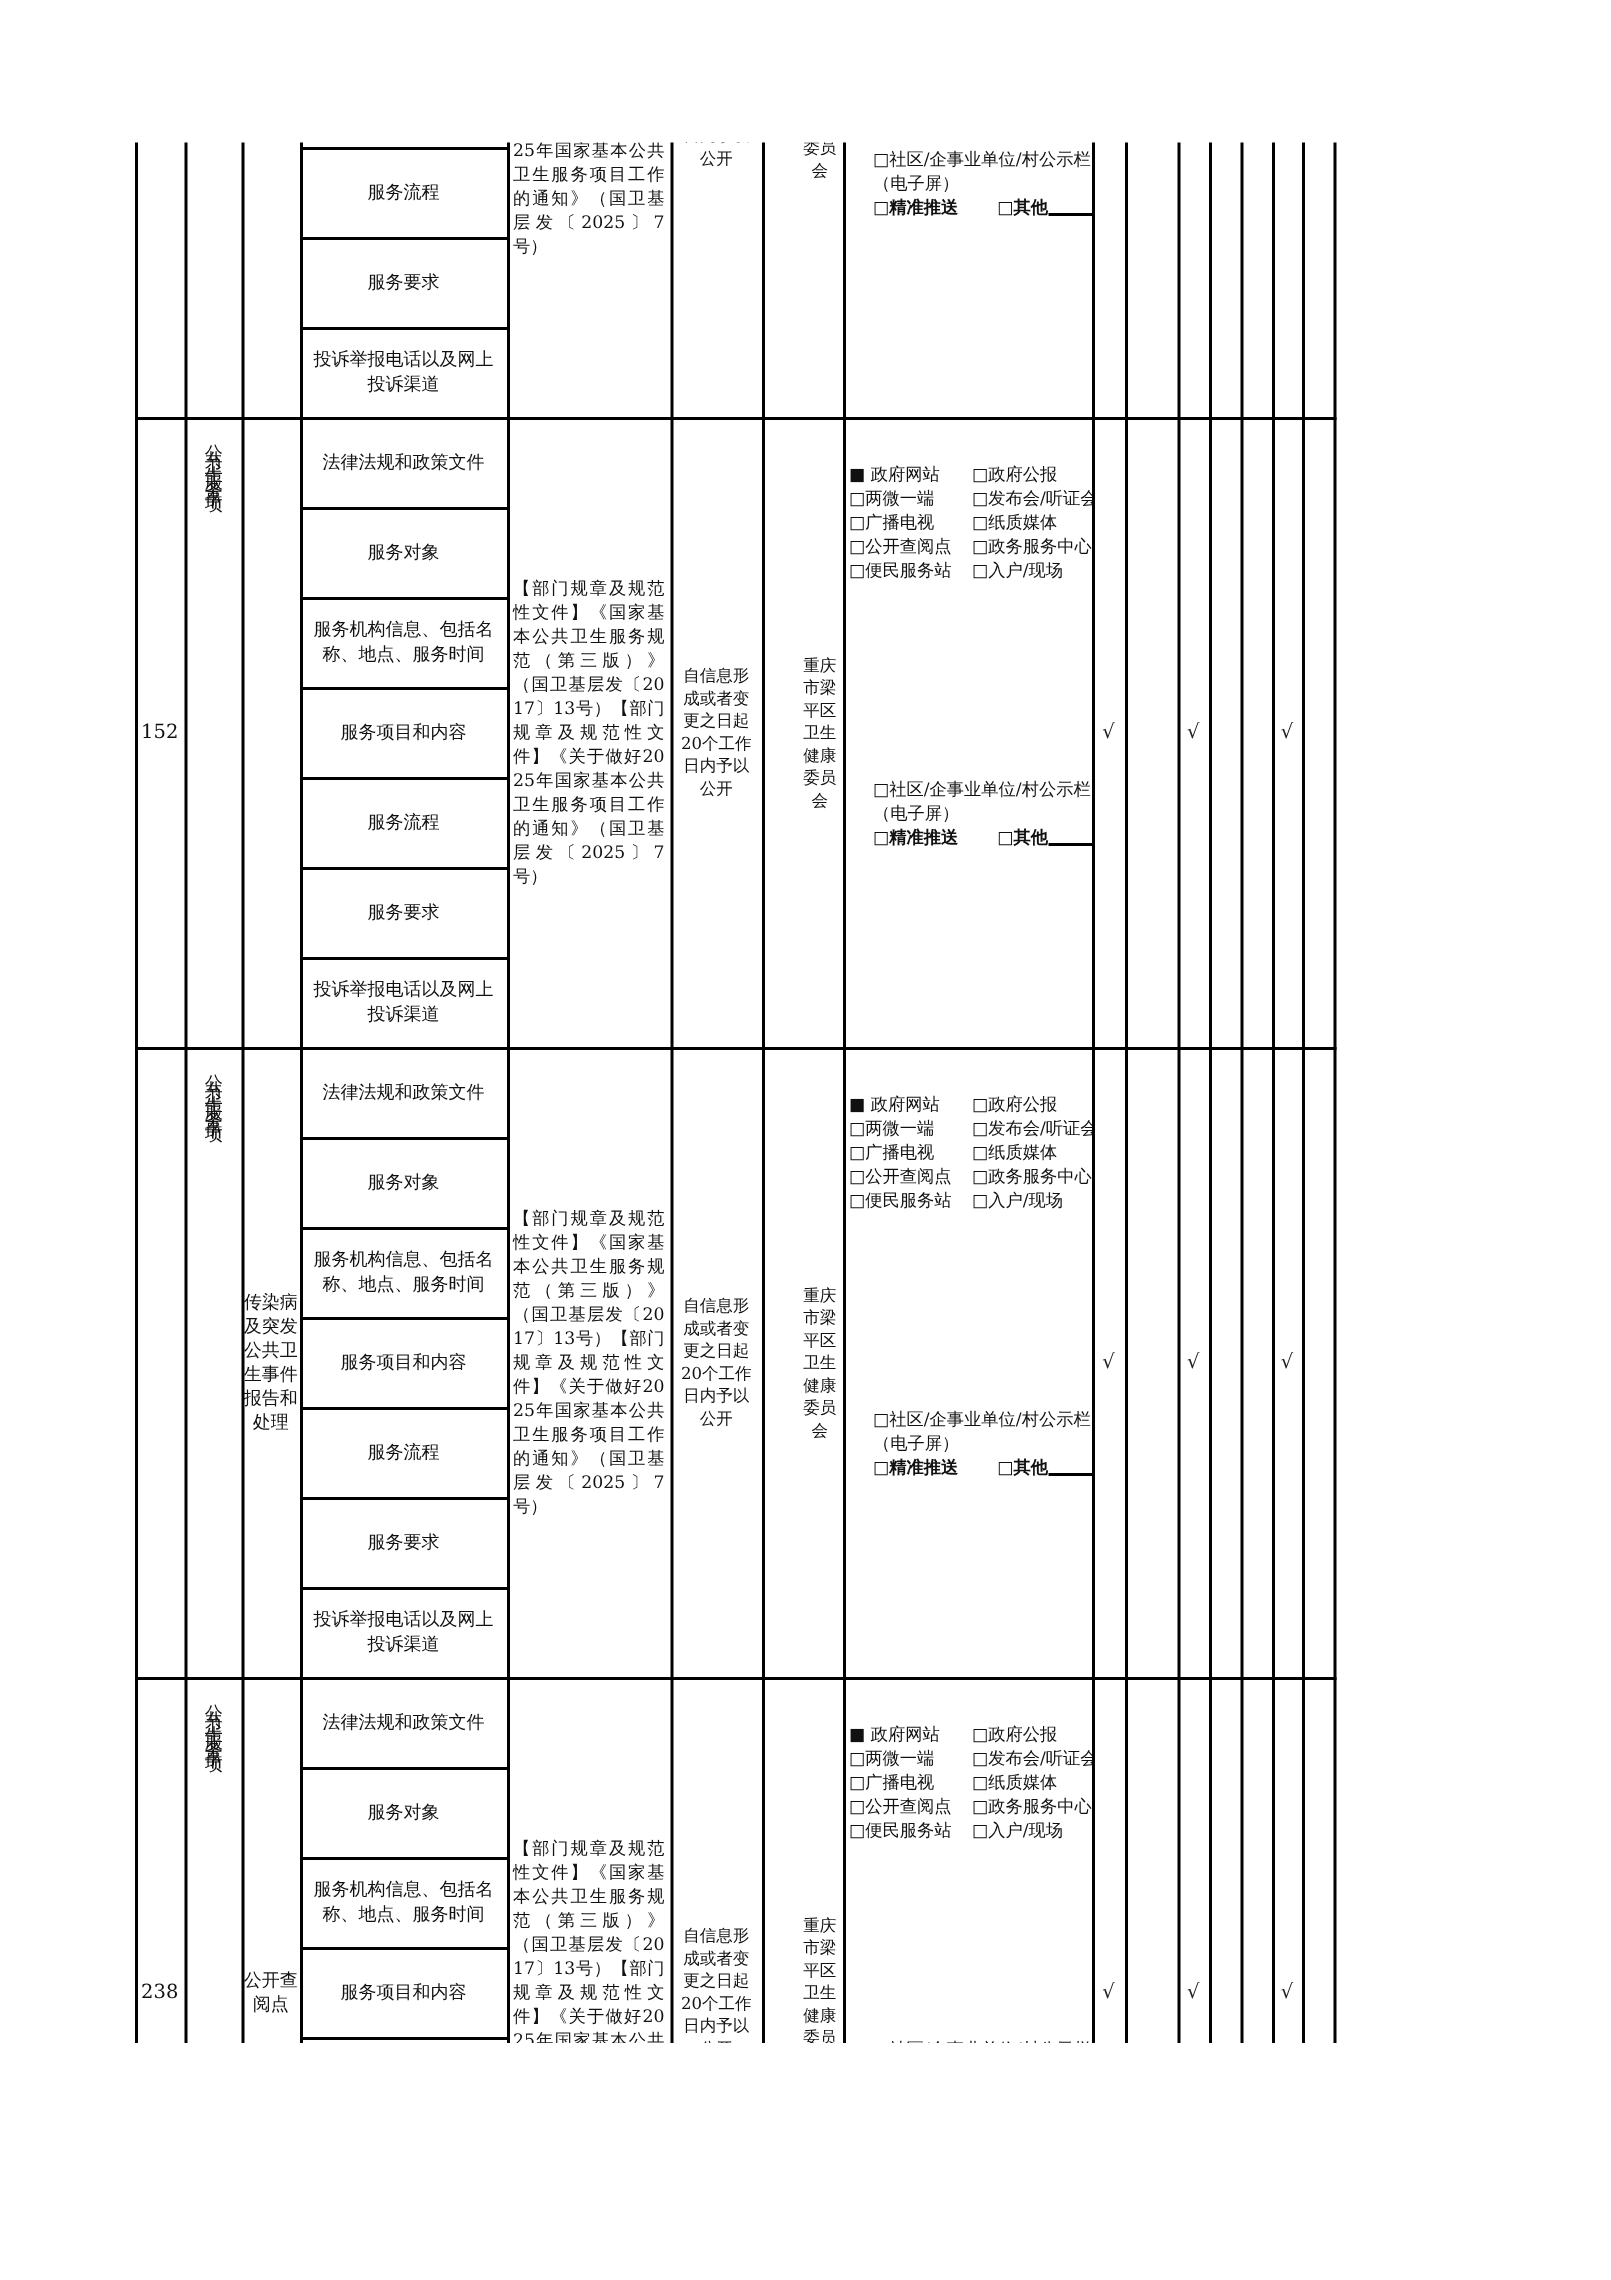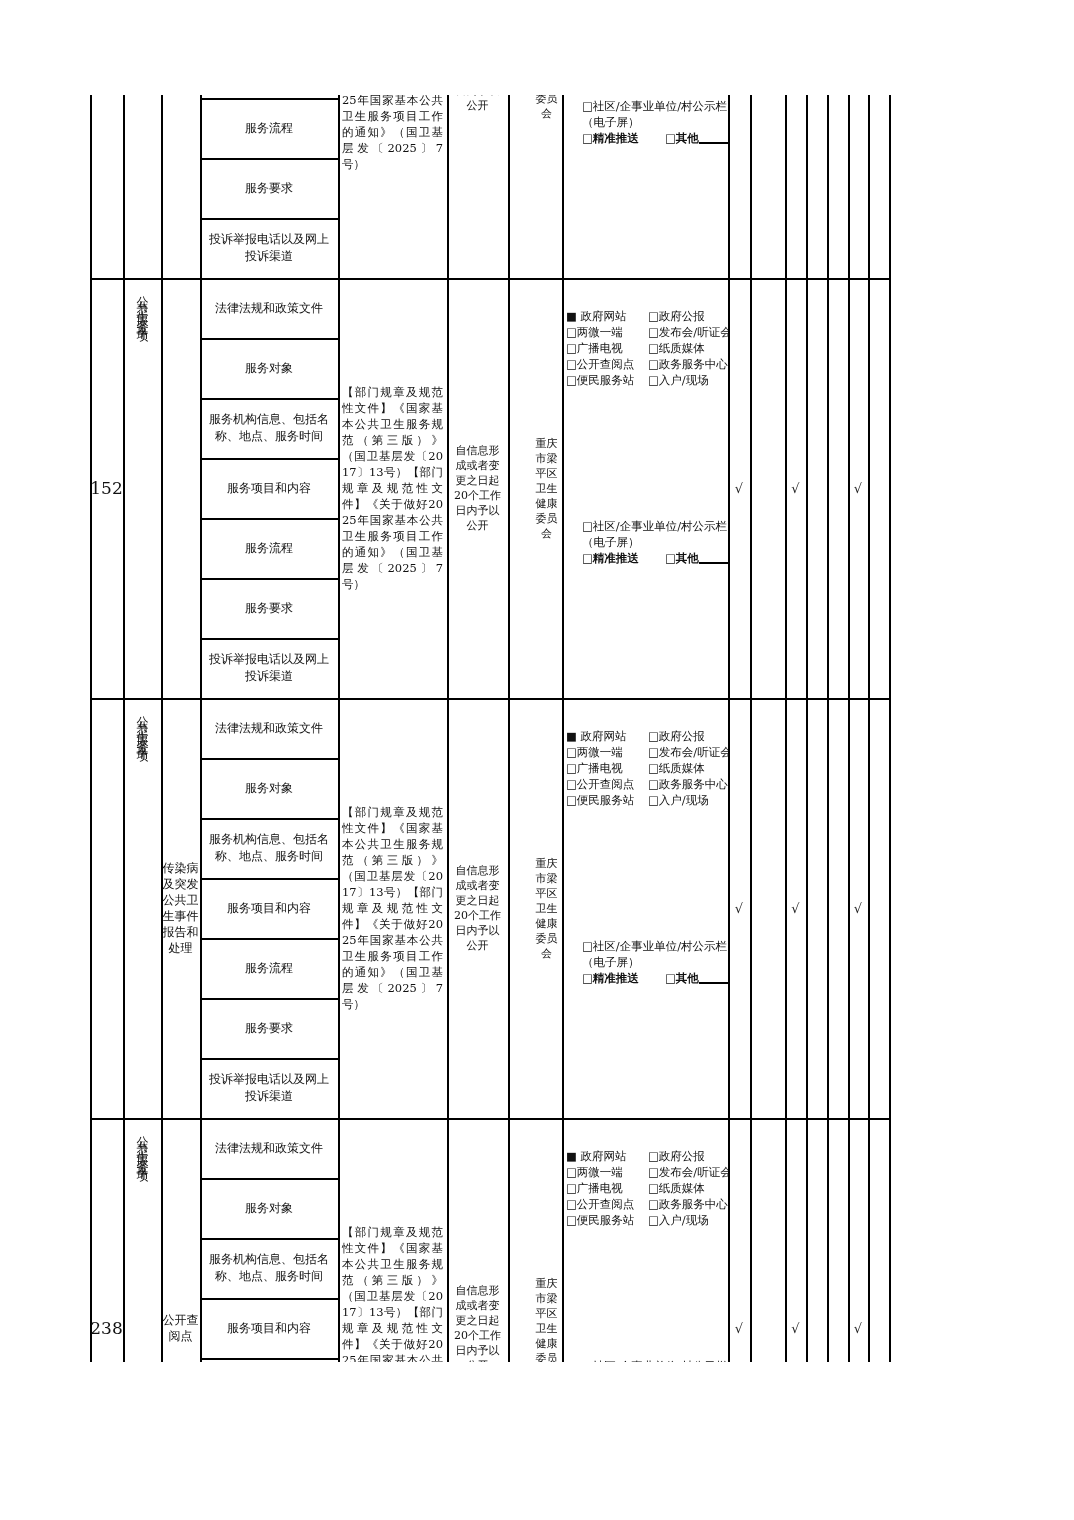--- a/index.html
+++ b/index.html
@@ -10,21 +10,21 @@
   }
   
   .vline{position:absolute;width:2px;background:#000;}
   .hline{position:absolute;height:2px;background:#000;}
 
   
   .block-clip{position:absolute;left:90px;width:801px;overflow:hidden;}
   .block-inner{position:absolute;left:0;width:801px;height:420px;}
 
   .cell{position:absolute;top:0;height:420px;display:flex;align-items:center;justify-content:center;box-sizing:border-box;}
-  .num{left:0;width:33px;font-size:17px;}
+  .num{left:0;width:33px;font-size:13px;}
   .cat{left:33px;width:38px;align-items:flex-start;padding-top:8px;}
   .vtext{writing-mode:vertical-rl;text-orientation:upright;font-size:12px;letter-spacing:5px;}
   .itemcell{left:71px;width:39px;}
   .itemcell span{display:block;width:38px;font-size:12px;line-height:16px;text-align:center;word-break:break-all;}
 
   .subrow{position:absolute;left:110px;width:138px;height:60px;display:flex;align-items:center;justify-content:center;
           text-align:center;font-size:12px;line-height:17px;padding:12px 6px;box-sizing:border-box;word-break:break-all;}
   .sr0{top:0}.sr1{top:60px}.sr2{top:120px}.sr3{top:180px}.sr4{top:240px}.sr5{top:300px}.sr6{top:360px}
   .srline{position:absolute;left:110px;width:138px;height:2px;background:#000;}
   .sl0{top:60px}.sl1{top:120px}.sl2{top:180px}.sl3{top:240px}.sl4{top:300px}.sl5{top:360px}

